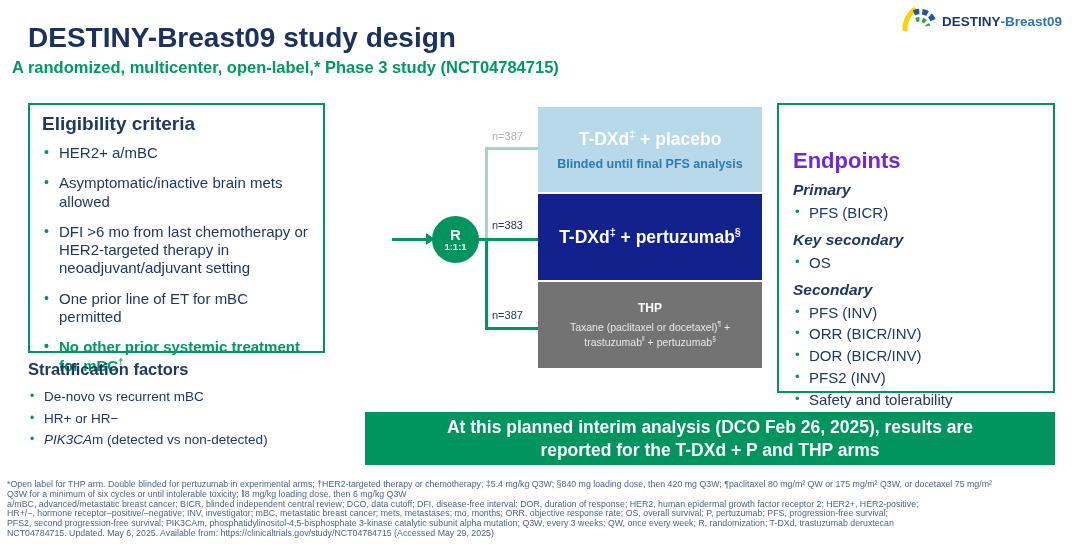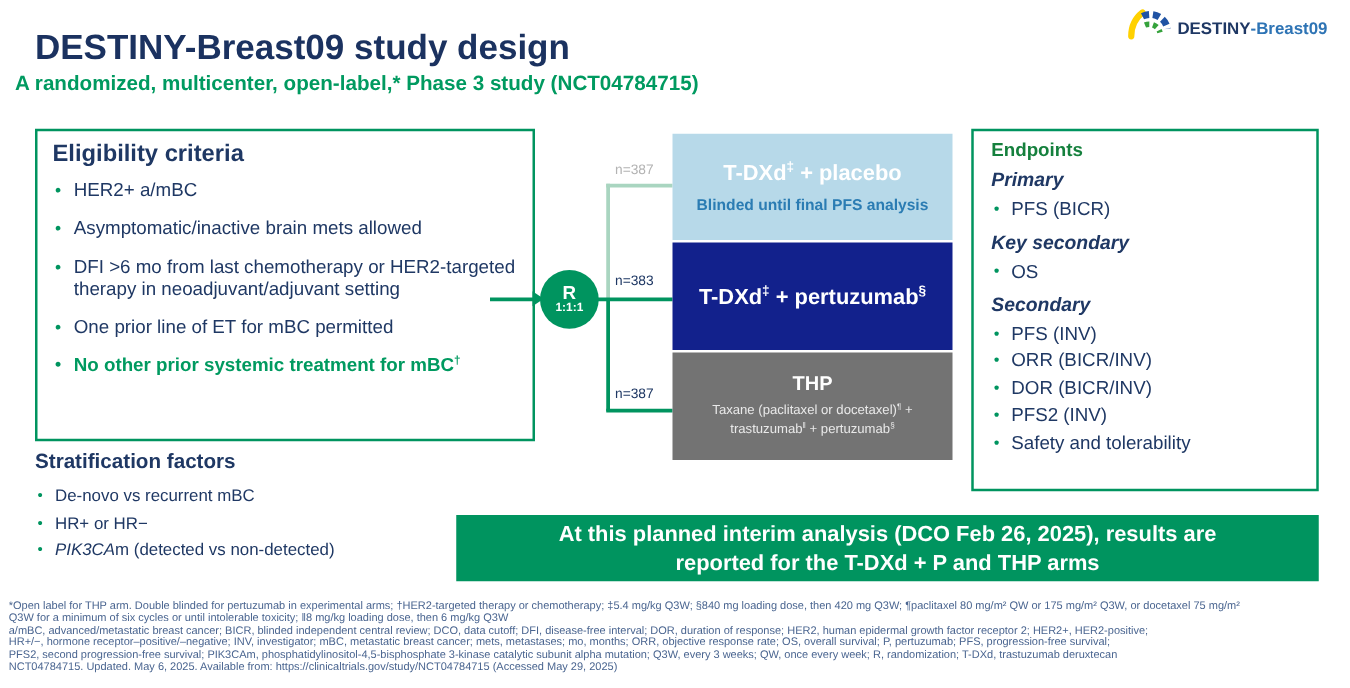--- a/index.html
+++ b/index.html
@@ -10,21 +10,21 @@
   .title { position:absolute; left:28px; top:22px; font-size:28px; font-weight:bold; color:#1b3260; letter-spacing:0; }
   .subtitle { position:absolute; left:12px; top:58px; font-size:16.5px; font-weight:bold; color:#009a60; }
 
   
   .logo { position:absolute; right:18px; top:6px; display:flex; align-items:center; gap:5px; }
   .logo-text { font-size:13.5px; }
   .logo-text .b1 { color:#1f3864; font-weight:bold; }
   .logo-text .b2 { color:#2e74b5; font-weight:600; }
 
   
-  .elig-box { position:absolute; left:28px; top:103px; width:400px; height:250px; border:2.5px solid #00945f; background:#fff; padding:8px 12px 6px 12px; }
+  .elig-box { position:absolute; left:28px; top:103px; width:297px; height:250px; border:2.5px solid #00945f; background:#fff; padding:8px 12px 6px 12px; }
   .elig-title { font-size:19px; font-weight:bold; color:#1f3864; margin-bottom:9px; }
   .blist { list-style:none; }
   .blist li { position:relative; padding-left:17px; font-size:15px; color:#1f3864; line-height:1.22; margin-bottom:12px; }
   .blist li::before { content:"•"; position:absolute; left:2px; top:0; color:#00945f; font-size:14px; }
   .blist li.hl { color:#009a60; font-weight:bold; }
 
   
   .strat { position:absolute; left:28px; top:360px; width:360px; }
   .strat-title { font-size:16.5px; font-weight:bold; color:#1f3864; margin-bottom:7px; }
   .strat ul { list-style:none; }
@@ -51,27 +51,27 @@
   .n-muted { color:#b3b3b3; }
 
   
   .arm { position:absolute; left:538px; width:224px; display:flex; flex-direction:column; align-items:center; justify-content:center; text-align:center; }
   .arm-placebo { top:107px; height:85px; background:#b7d9e9; gap:8px; }
   .arm-placebo .arm-title { color:#fff; font-size:17.5px; font-weight:bold; }
   .arm-placebo .arm-note { color:#2b7cb3; font-size:12.5px; font-weight:bold; }
   .arm-pert { top:194px; height:86px; background:#12218c; }
   .arm-pert .arm-title { color:#fff; font-size:17.5px; font-weight:bold; }
   .arm-thp { top:282px; height:86px; background:#737373; gap:5px; }
-  .arm-thp .arm-title { color:#fff; font-size:16px; font-weight:bold; }
+  .arm-thp .arm-title { color:#fff; font-size:12px; font-weight:bold; }
   .arm-thp .arm-sub { color:#e9e9e9; font-size:10.5px; line-height:1.3; }
   sup { font-size:0.62em; }
 
   
   .end-box { position:absolute; left:777px; top:103px; width:278px; height:290px; border:2.5px solid #00945f; background:#fff; padding:7px 14px; }
-  .end-title { font-size:15px; font-weight:bold; color:#15803d; margin-bottom:3px; }
+  .end-title { font-size:22px; font-weight:bold; color:#6d28d9; margin-bottom:3px;margin-top:36px; }
   .end-sec { font-size:15.5px; font-weight:bold; font-style:italic; color:#1f3864; margin-top:7px; margin-bottom:3px; }
   .end-box ul { list-style:none; }
   .end-box li { position:relative; padding-left:16px; font-size:15px; color:#1f3864; line-height:1.45; }
   .end-box li::before { content:"•"; position:absolute; left:2px; top:1px; color:#00945f; font-size:13px; }
 
   
   .banner { position:absolute; left:365px; top:412px; width:690px; height:53px; background:#00945f; color:#fff; display:flex; flex-direction:column; align-items:center; justify-content:center; font-size:17.5px; font-weight:bold; line-height:23px; text-align:right; }
 
   
   .footnotes { position:absolute; left:7px; top:480px; width:1068px; font-size:8.8px; line-height:9.8px; color:#4a6590; }

